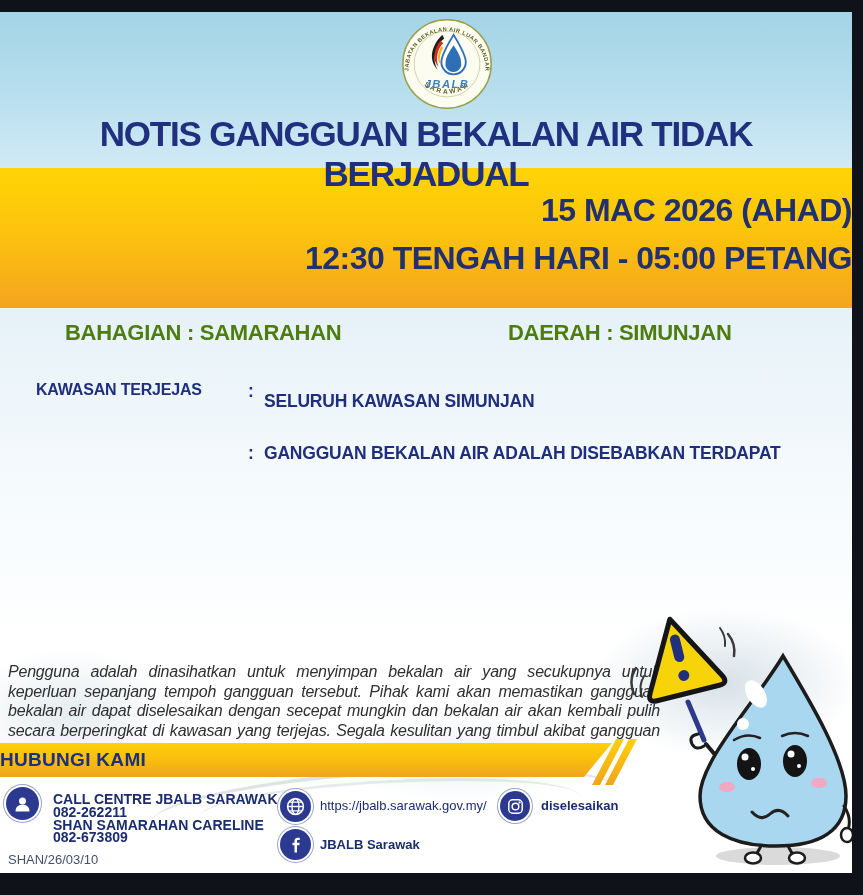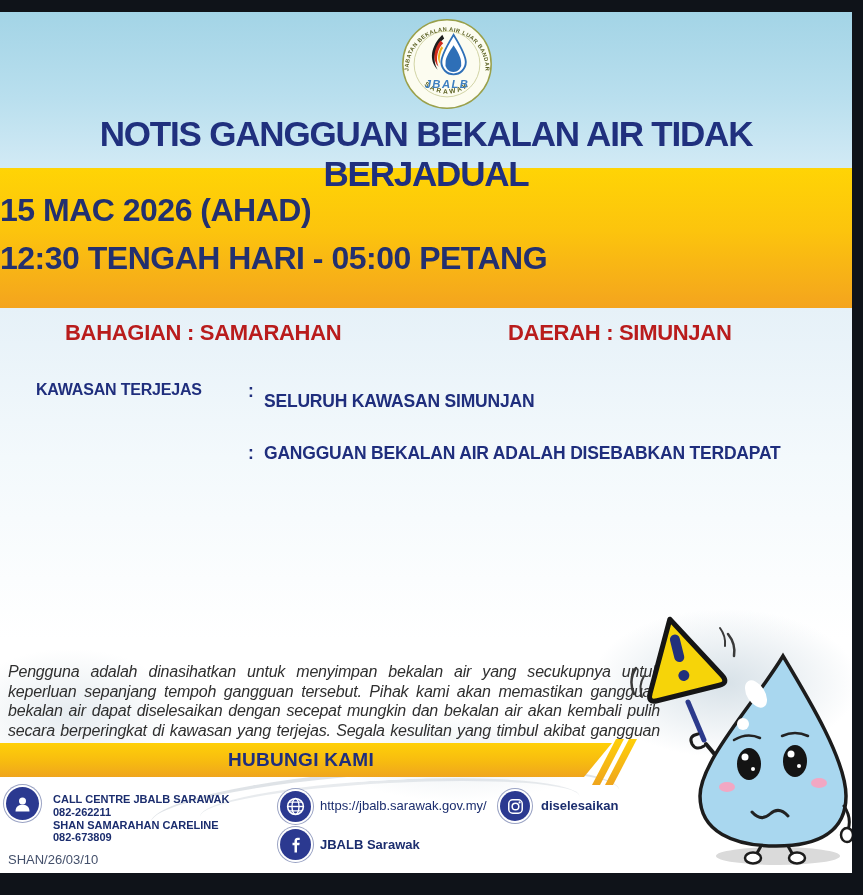--- a/index.html
+++ b/index.html
@@ -20,53 +20,53 @@
   .splash3{left:330px;top:700px;width:260px;height:90px;background:radial-gradient(ellipse at 50% 50%,rgba(205,216,224,0.4) 0%,rgba(205,216,224,0) 70%);}
   .wave-arc{left:150px;top:758px;width:470px;height:70px;border-radius:50%;border-top:4px solid rgba(150,162,176,0.30);transform:rotate(-4deg);}
   .wave-arc2{left:200px;top:768px;width:380px;height:50px;border-radius:50%;border-top:3px solid rgba(150,162,176,0.22);transform:rotate(-3deg);}
   
   .logo-wrap{left:400px;top:5px;width:94px;height:94px;}
   .title{
     left:0;top:102px;width:852px;text-align:center;
     font-size:35px;font-weight:bold;letter-spacing:-1.2px;color:#20307e;
   }
   
-  .sched-line{left:0;width:852px;text-align:left;font-weight:bold;color:#23306f;font-size:32px;letter-spacing:-0.5px;line-height:44px;height:44px;}
+  .sched-line{left:0;width:852px;text-align:right;font-weight:bold;color:#23306f;font-size:32px;letter-spacing:-0.5px;line-height:44px;height:44px;}
   .sched-date{top:176px;}
   .sched-time{top:224px;}
   
-  .loc-item{top:308px;font-size:22px;font-weight:bold;color:#b91c1c;letter-spacing:-0.3px;}
+  .loc-item{top:308px;font-size:22px;font-weight:bold;color:#4d7c0f;letter-spacing:-0.3px;}
   .loc-bahagian{left:65px;}
   .loc-daerah{left:508px;}
   .info-label{font-size:16px;font-weight:bold;color:#1f2e7d;letter-spacing:-0.2px;}
   .info-colon{left:248px;font-size:17.5px;font-weight:bold;color:#1f2e7d;}
   .info-value{left:264px;font-size:17.5px;font-weight:bold;color:#1f2e7d;letter-spacing:-0.2px;}
   
   .notice-text{
     left:8px;top:650px;width:652px;font-size:16px;font-style:italic;color:#2f2f2f;
     line-height:19.5px;text-align:justify;letter-spacing:-0.2px;
   }
   
   .hubungi-band{
     left:0;top:731px;width:612px;height:34px;
     background:linear-gradient(180deg,#ffd008 0%,#f7bb10 55%,#efa51e 100%);
     clip-path:polygon(0 0,612px 0,584px 100%,0 100%);
-    display:flex;align-items:center;justify-content:center;
+    display:flex;align-items:center;
   }
   .hubungi-label{font-size:19px;font-weight:bold;color:#1f2e7d;letter-spacing:0.3px;padding-right:10px;}
   .stripe{top:727px;width:34px;height:46px;background:linear-gradient(180deg,#ffd008,#efa51e);}
   .stripe1{left:592px;clip-path:polygon(24px 0,32px 0,8px 100%,0 100%);}
   .stripe2{left:605px;clip-path:polygon(24px 0,32px 0,8px 100%,0 100%);}
   
   .icon-disc{
     border-radius:50%;background:#2b3990;display:flex;align-items:center;justify-content:center;
     box-shadow:0 0 0 2px #ffffff,0 0 0 3px #9aa3c4;
   }
   .cc-icon{left:6px;top:775px;width:33px;height:33px;}
-  .cc-text{left:53px;top:781px;font-size:11px;font-weight:bold;color:#1b2d6e;line-height:12.8px;letter-spacing:0;}
+  .cc-text{left:53px;top:781px;font-size:14px;font-weight:bold;color:#1b2d6e;line-height:12.8px;letter-spacing:0;}
   .web-icon{left:280px;top:779px;width:31px;height:31px;}
   .web-text{left:320px;top:786px;font-size:13px;font-weight:normal;color:#1b2d6e;}
   .fb-icon{left:280px;top:817px;width:31px;height:31px;}
   .fb-text{left:320px;top:825px;font-size:13px;font-weight:bold;color:#1b2d6e;}
   .ig-icon{left:500px;top:779px;width:30px;height:30px;}
   .ig-text{left:541px;top:786px;font-size:13px;font-weight:bold;color:#1b2d6e;}
   .reference{left:8px;top:840px;font-size:13px;color:#44506b;}
   .mascot-wrap{left:628px;top:594px;width:230px;height:262px;pointer-events:none;}
 </style>
 </head>

